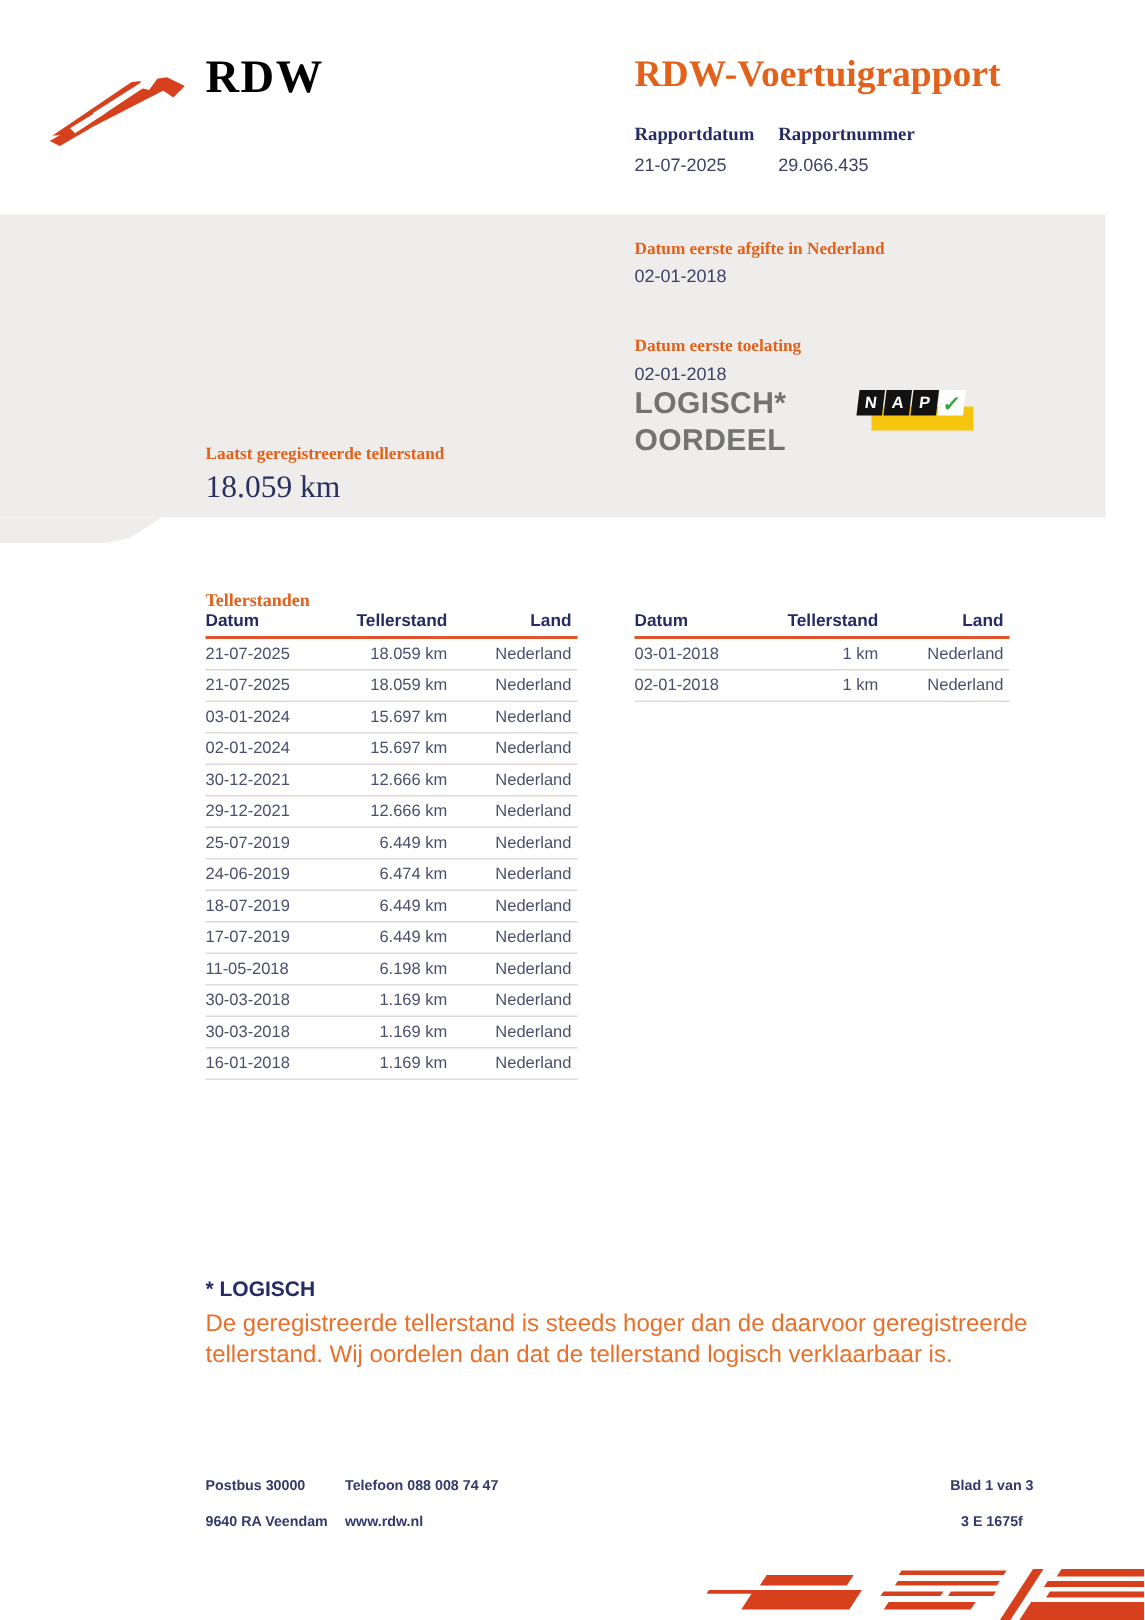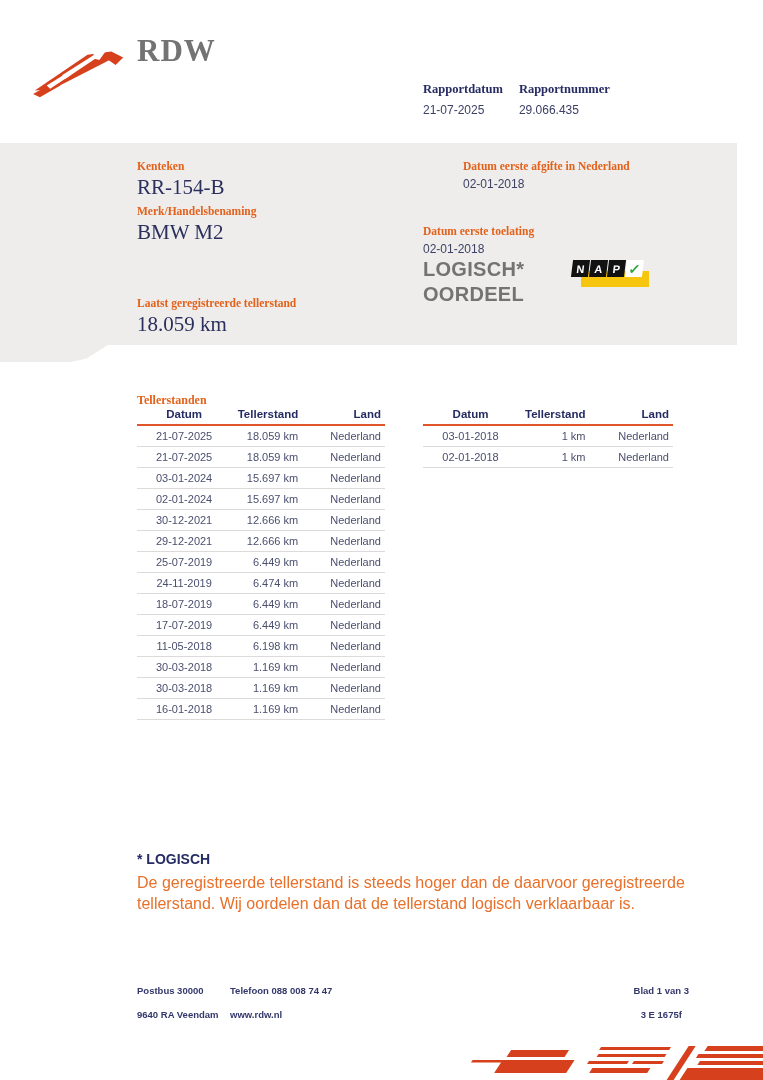--- a/index.html
+++ b/index.html
@@ -5,21 +5,21 @@
   html,body { margin:0; padding:0; background:#fff; }
   .page {
     position:relative; width:763px; height:1080px; background:#ffffff;
     font-family:"Liberation Sans", sans-serif; overflow:hidden;
   }
   
   .logo-svg { position:absolute; left:28px; top:40px; width:102px; height:62px; }
   .wordmark {
     position:absolute; left:137px; top:33px;
     font-family:"Liberation Serif", serif; font-weight:700; font-size:31px;
-    color:#737373; letter-spacing:1px;
+    color:#000000; letter-spacing:1px;
   }
   .report-title {
     position:absolute; left:423px; top:36px;
     font-family:"Liberation Serif", serif; font-weight:700; font-size:25px;
     color:#E2611B;
   }
   .meta { position:absolute; left:423px; top:82px; display:flex; gap:16px; }
   .meta-label { font-family:"Liberation Serif", serif; font-weight:700; font-size:12.5px; color:#252B63; }
   .meta-value { margin-top:6px; font-size:12px; color:#3C4165; }
 
@@ -57,21 +57,21 @@
     position:absolute; left:137px; top:393px;
     font-family:"Liberation Serif", serif; font-weight:700; font-size:12px; color:#E2611B;
   }
   .t-table { position:absolute; top:408px; }
   .t-left  { left:137px; width:248px; }
   .t-right { left:423px; width:250px; }
   .t-head { display:flex; padding-bottom:4px; border-bottom:2px solid #E0552A; }
   .t-head span { font-weight:700; font-size:11.5px; color:#252B63; }
   .t-row { display:flex; align-items:center; height:20px; border-bottom:1px solid #DDDBDA; }
   .t-cell { font-size:11px; color:#4A4F6E; }
-  .c0 { width:38%; text-align:center; }
+  .c0 { width:38%; text-align:left; }
   .c1 { width:27%; text-align:right; }
   .c2 { width:35%; text-align:right; padding-right:4px; box-sizing:border-box; }
 
   
   .note-heading { position:absolute; left:137px; top:851px; font-weight:700; font-size:14px; color:#252B63; }
   .note-text {
     position:absolute; left:137px; top:872px; width:562px;
     font-size:16px; line-height:21px; color:#E8702A;
   }
 
@@ -97,51 +97,44 @@
       <polygon points="6,62 34,46 38,52 14,66"></polygon>
     </g>
     <g fill="#FFFFFF">
       <polygon points="40,40 78,16 80,20 44,44"></polygon>
       <polygon points="22,52 48,36 50,40 26,56"></polygon>
       <polygon points="78,13 92,11 84,22 76,20"></polygon>
     </g>
   </svg>
   <div class="wordmark">RDW</div>
 
+  <h1 class="report-title" style="margin:0;">RDW-Voertuigrapport</h1>
 
   <div class="meta">
     <div>
       <div class="meta-label">Rapportdatum</div>
       <div class="meta-value">21-07-2025</div>
     </div>
     <div>
       <div class="meta-label">Rapportnummer</div>
       <div class="meta-value">29.066.435</div>
     </div>
   </div>
 
   <section class="panel">
     <div class="panel-notch"></div>
 
-    <div class="field" style="left:137px; top:17px;">
-      <div class="field-label">Kenteken</div>
-      <div class="field-big">RR-154-B</div>
-    </div>
-
-    <div class="field" style="left:137px; top:62px;">
-      <div class="field-label">Merk/Handelsbenaming</div>
-      <div class="field-big">BMW M2</div>
-    </div>
+
 
     <div class="field" style="left:137px; top:154px;">
       <div class="field-label">Laatst geregistreerde tellerstand</div>
       <div class="field-big">18.059 km</div>
     </div>
 
-    <div class="field" style="left:423px; top:17px;margin-left:40px;">
+    <div class="field" style="left:423px; top:17px;">
       <div class="field-label">Datum eerste afgifte in Nederland</div>
       <div class="field-small">02-01-2018</div>
     </div>
 
     <div class="field" style="left:423px; top:62px;margin-top:20px;">
       <div class="field-label">Datum eerste toelating</div>
       <div class="field-small">02-01-2018</div>
     </div>
 
     <div class="oordeel">
@@ -198,21 +191,21 @@
           <span class="t-cell c0">29-12-2021</span>
           <span class="t-cell c1">12.666 km</span>
           <span class="t-cell c2">Nederland</span>
         </div>
         <div class="t-row">
           <span class="t-cell c0">25-07-2019</span>
           <span class="t-cell c1">6.449 km</span>
           <span class="t-cell c2">Nederland</span>
         </div>
         <div class="t-row">
-          <span class="t-cell c0">24-11-2019</span>
+          <span class="t-cell c0">24-06-2019</span>
           <span class="t-cell c1">6.474 km</span>
           <span class="t-cell c2">Nederland</span>
         </div>
         <div class="t-row">
           <span class="t-cell c0">18-07-2019</span>
           <span class="t-cell c1">6.449 km</span>
           <span class="t-cell c2">Nederland</span>
         </div>
         <div class="t-row">
           <span class="t-cell c0">17-07-2019</span>

